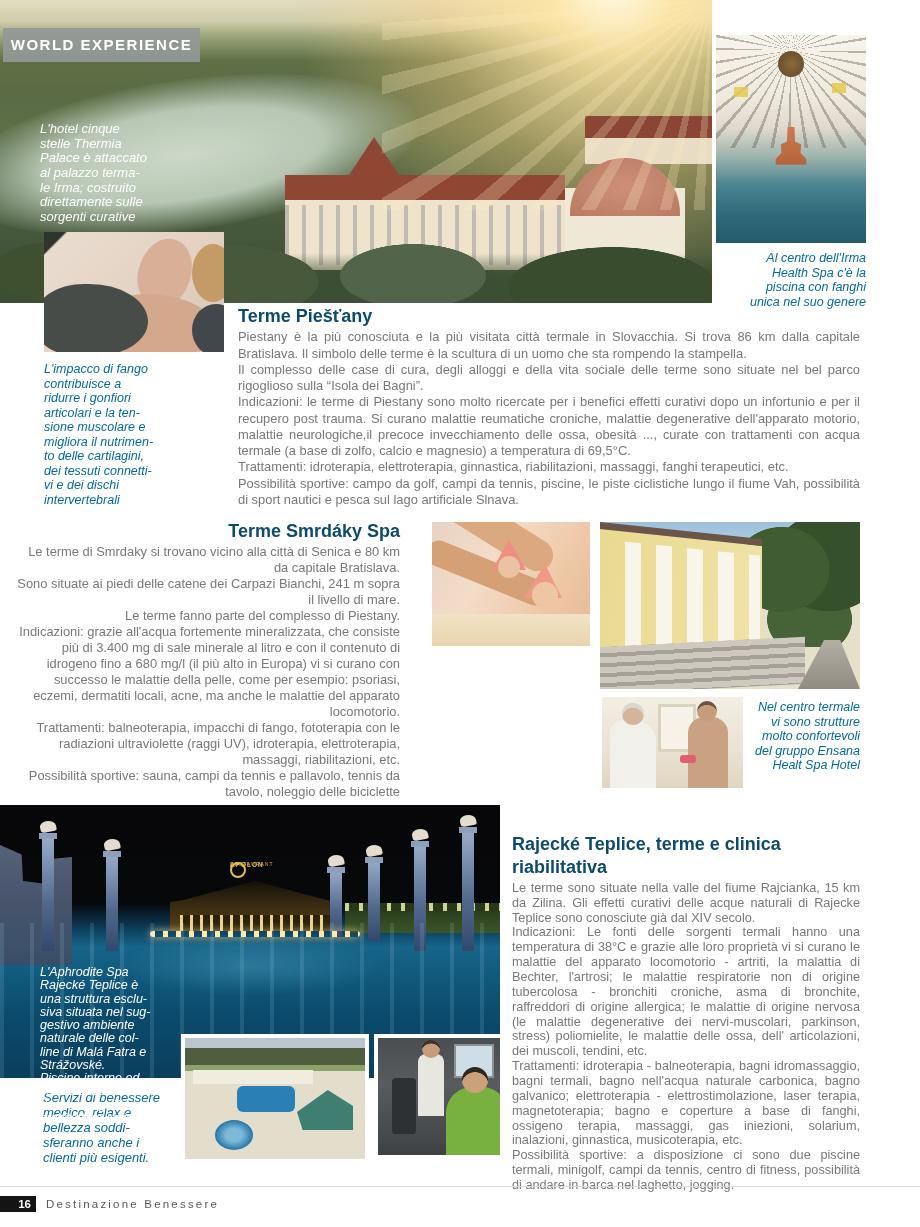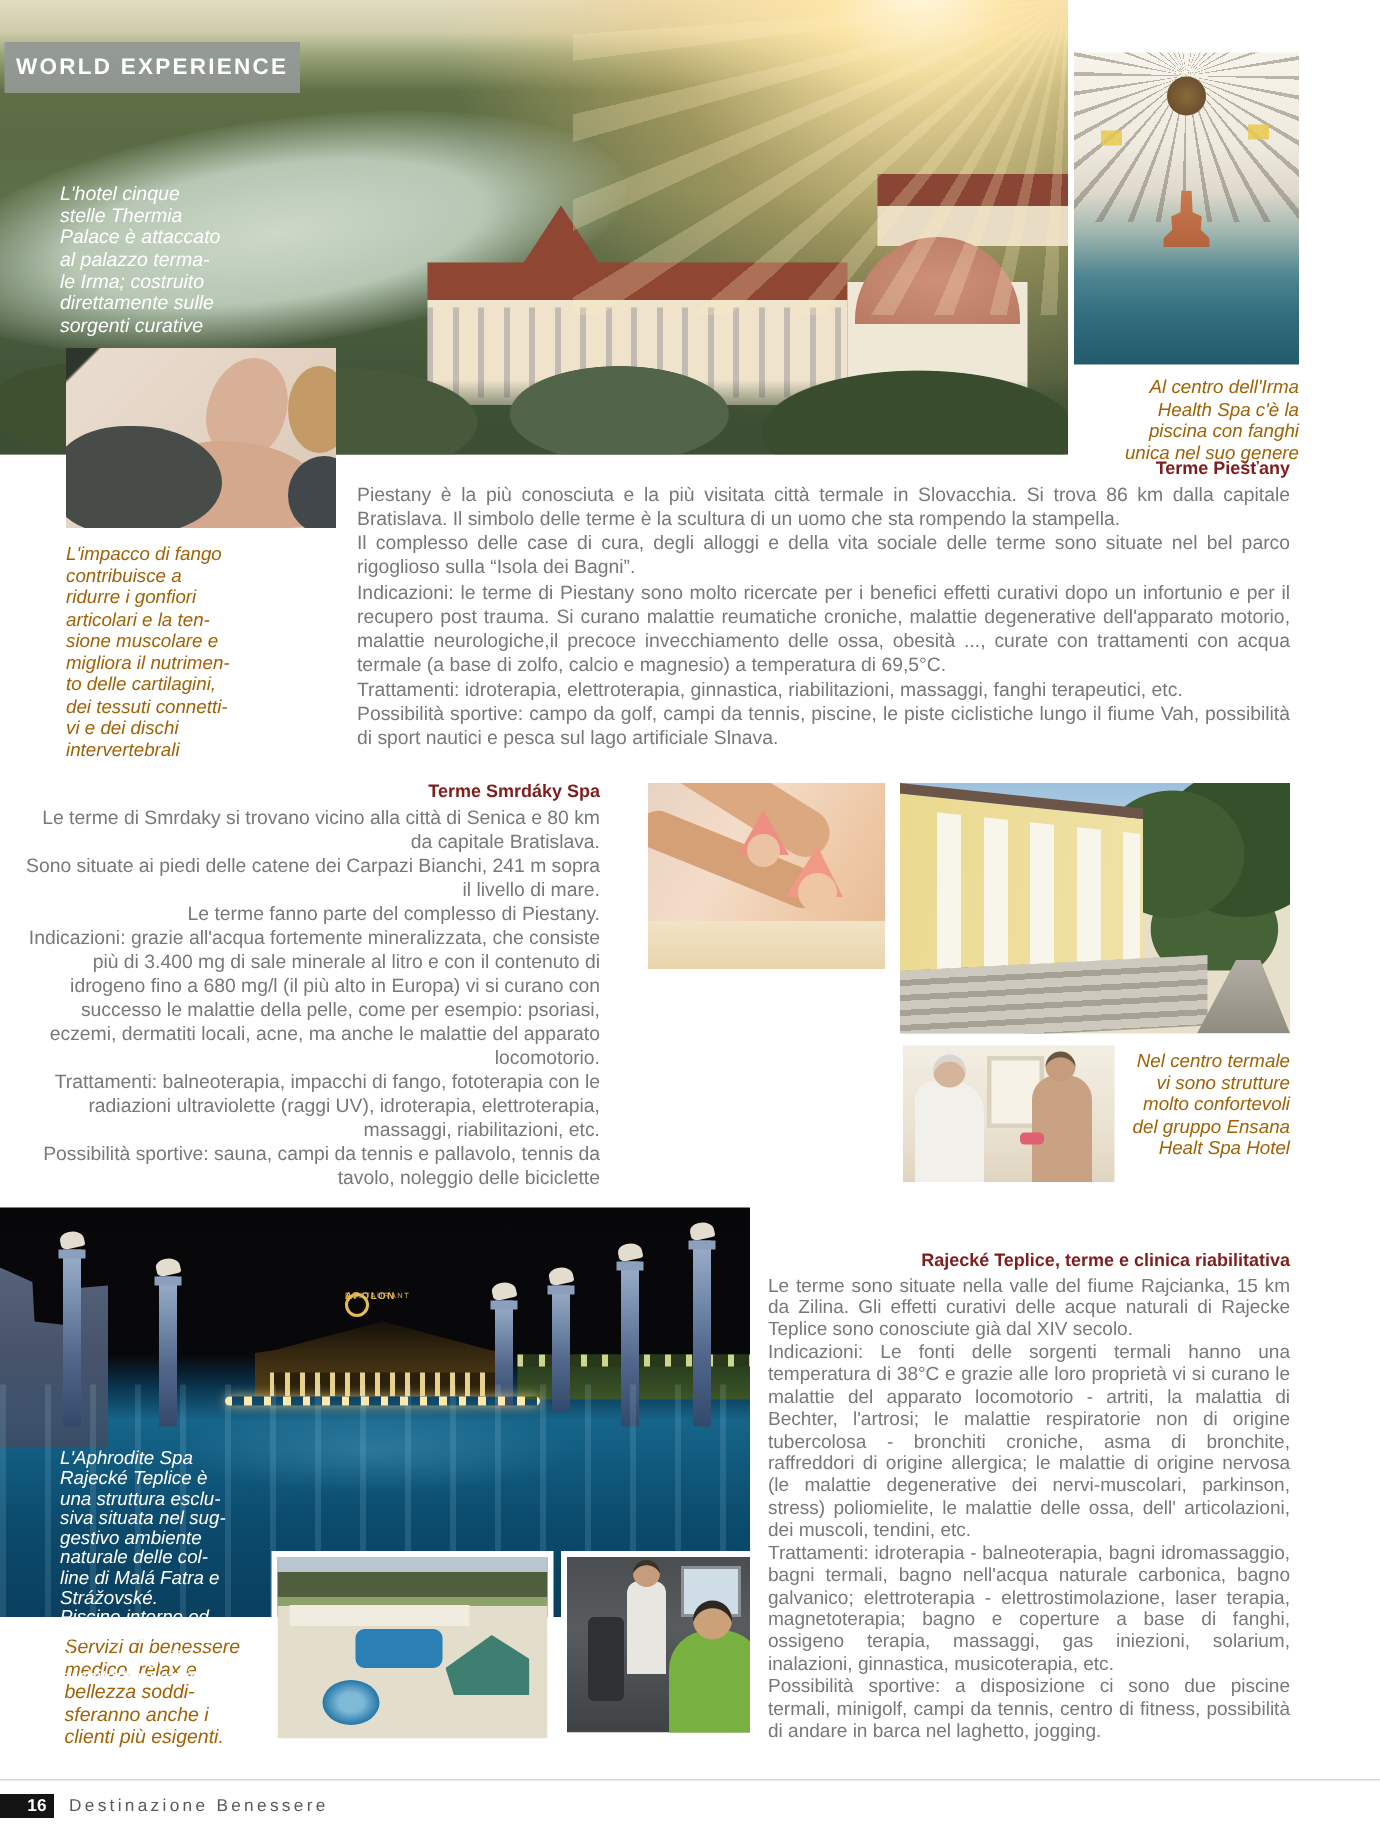--- a/index.html
+++ b/index.html
@@ -3,23 +3,23 @@
 <meta charset="utf-8">
 <style>
   html,body{margin:0;padding:0;background:#ffffff;}
   .page{position:relative;width:920px;height:1227px;background:#fff;
         font-family:"Liberation Sans",sans-serif;overflow:hidden;padding-left:27px;}
   .abs{position:absolute;}
   .photo{position:absolute;overflow:hidden;}
   .photo *{position:absolute;}
 
   
-  .cap{position:absolute;font-style:italic;color:#a16207;font-size:12.5px;
+  .cap{position:absolute;font-style:italic;color:#0369a1;font-size:12.5px;
        line-height:1.16;white-space:pre-line;}
-  .h{font-weight:bold;color:#7f1d1d;font-size:12px;line-height:1.3;margin:0 0 1px 0;text-align:right;}
+  .h{font-weight:bold;color:#0c4a6e;font-size:18px;line-height:1.3;margin:0 0 1px 0;}
   .bt{color:#77787a;font-size:12.9px;line-height:1.26;text-align:justify;}
   .bt p{margin:0;}
 
   
   .badge{position:absolute;left:3px;top:28px;width:197px;height:34px;line-height:34px;
          text-align:center;background:rgba(147,152,150,.92);color:#fff;font-weight:bold;
          font-size:15px;letter-spacing:1.5px;z-index:5;}
 
   
   .hero{left:0;top:0;width:712px;height:303px;

